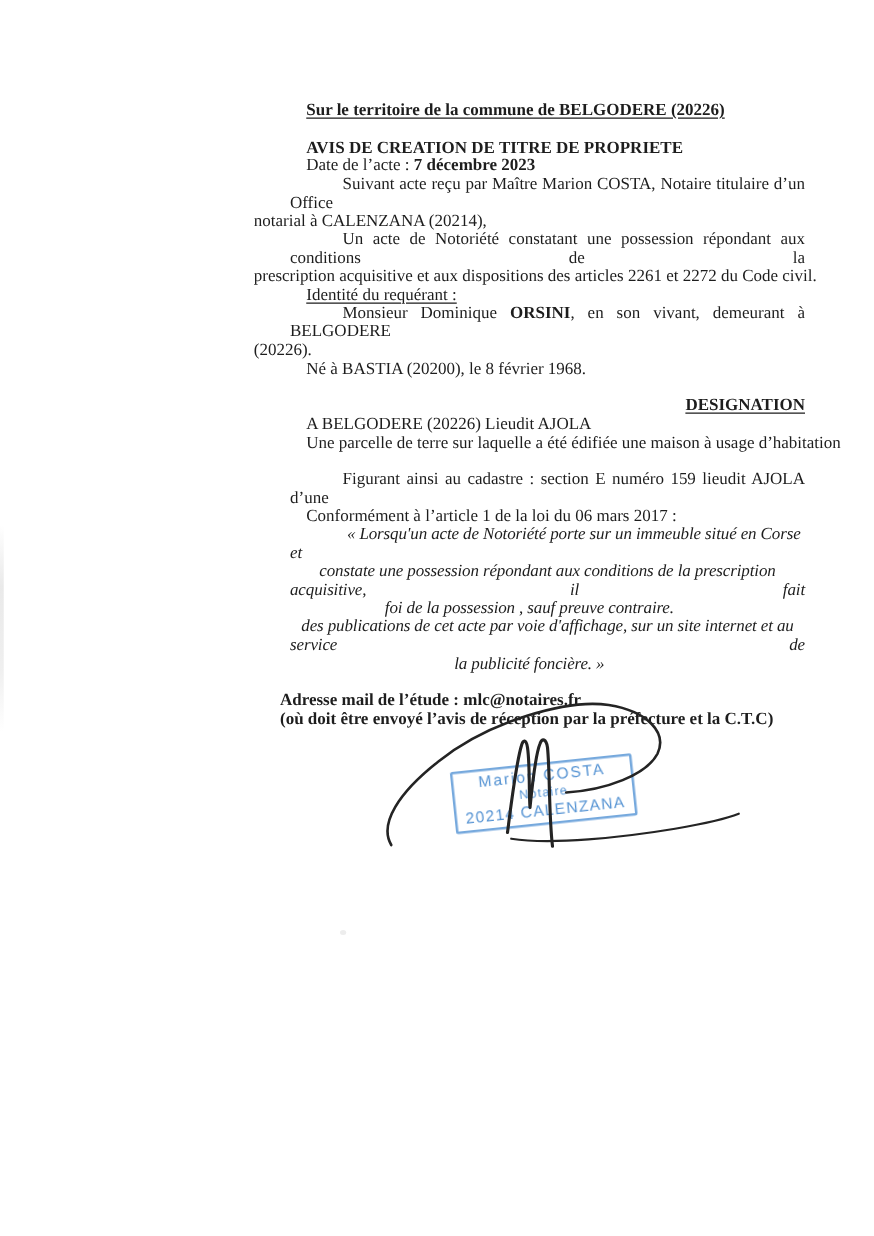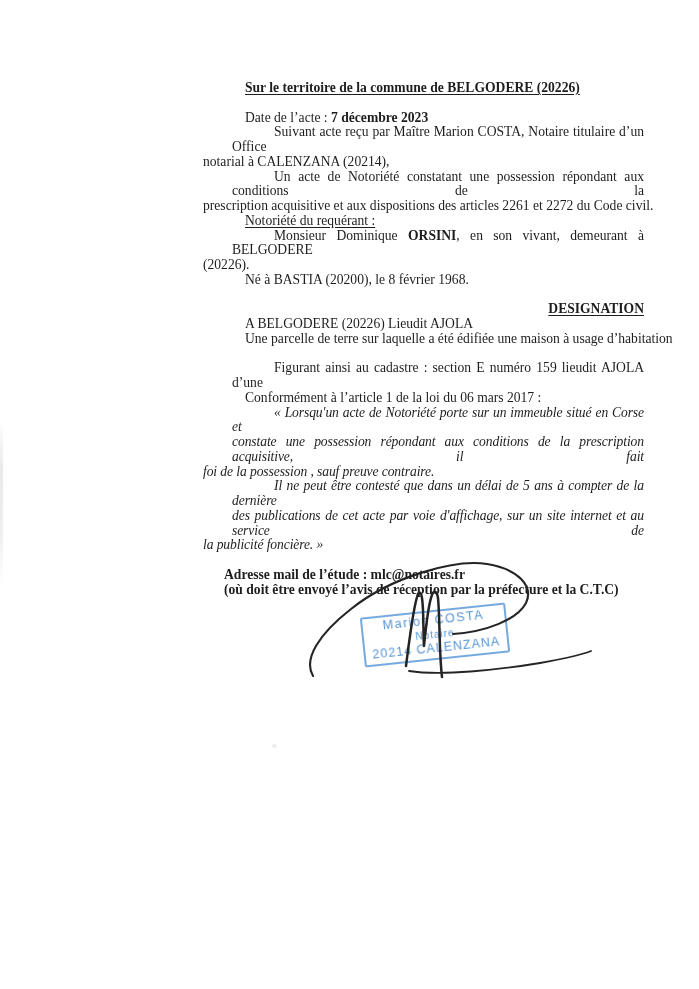--- a/index.html
+++ b/index.html
@@ -7,21 +7,21 @@
   .page{position:relative;width:699px;height:989px;background:#ffffff;
         font-family:"Liberation Serif", serif;color:#1d1d1d;}
   .content{position:absolute;left:203px;top:81px;width:441px;
            font-size:13.6px;line-height:14.75px;filter:blur(0.24px);}
   .ln{white-space:nowrap;}
   .sp{height:14.75px;}
   .ind{text-indent:42px;}
   .jf{white-space:normal;text-align:justify;text-align-last:justify;margin-left:29px;}
   .b{font-weight:bold;}
   .u{text-decoration:underline;text-underline-offset:2px;}
-  .it{font-style:italic;letter-spacing:-0.1px;}
+  .it{font-style:italic;letter-spacing:-0.1px;text-align:center;}
   .ctr{margin-left:42px;text-align:right;text-indent:0;}
   .lm{margin-left:21px;}
   
   .stamp{position:absolute;left:362px;top:610px;width:146px;height:50px;
          transform:rotate(-6deg);border:2px solid rgba(72,140,210,0.75);
          border-radius:2px;display:flex;flex-direction:column;justify-content:space-between;
          padding:2px 0 3px 0;box-sizing:border-box;text-align:center;
          font-family:"Liberation Sans", sans-serif;color:rgba(62,132,205,0.88);
          filter:blur(0.3px);z-index:1;}
   .stamp-name{font-size:12.5px;letter-spacing:1.5px;line-height:13px;}
@@ -37,40 +37,40 @@
       background:#ededed;border-radius:50%;}
 </style>
 </head>
 <body>
 
 <div class="page">
 
   <div class="content">
     <div class="ln ind b u">Sur le territoire de la commune de BELGODERE (20226)</div>
     <div class="ln sp"></div>
+    <div class="ln ind b">AVIS DE CREATION DE TITRE DE PROPRIETE</div>
     <div class="ln ind"><span>Date de l’acte : </span><span class="b">7 décembre 2023</span></div>
     <div class="ln ind jf">Suivant acte reçu par Maître Marion COSTA, Notaire titulaire d’un Office</div>
     <div class="ln">notarial à CALENZANA (20214),</div>
     <div class="ln ind jf">Un acte de Notoriété constatant une possession répondant aux conditions de la</div>
     <div class="ln">prescription acquisitive et aux dispositions des articles 2261 et 2272 du Code civil.</div>
-    <div class="ln ind u">Notoriété du requérant :</div>
+    <div class="ln ind u">Identité du requérant :</div>
     <div class="ln ind jf"><span>Monsieur Dominique </span><span class="b">ORSINI</span><span>, en son vivant, demeurant à BELGODERE</span></div>
     <div class="ln">(20226).</div>
     <div class="ln ind">Né à BASTIA (20200), le 8 février 1968.</div>
     <div class="ln sp"></div>
     <div class="ln ctr b u">DESIGNATION</div>
     <div class="ln ind">A BELGODERE (20226) Lieudit AJOLA</div>
     <div class="ln ind">Une parcelle de terre sur laquelle a été édifiée une maison à usage d’habitation</div>
     <div class="ln sp"></div>
     <div class="ln ind jf">Figurant ainsi au cadastre : section E numéro 159 lieudit AJOLA d’une</div>
     <div class="ln ind">Conformément à l’article 1 de la loi du 06 mars 2017 :</div>
     <div class="ln ind it jf">«  Lorsqu'un acte de Notoriété porte sur un immeuble situé en Corse et</div>
     <div class="ln it jf">constate une possession répondant aux conditions de la prescription acquisitive, il fait</div>
     <div class="ln it">foi de la possession , sauf preuve contraire.</div>
-    <div class="ln ind it jf">Il ne peut être contesté que dans un délai de 5 ans à compter de la dernière</div>
     <div class="ln it jf">des publications de cet acte par voie d'affichage, sur un site internet et au service de</div>
     <div class="ln it">la publicité foncière. »</div>
     <div class="ln sp"></div>
     <div class="ln b lm">Adresse mail de l’étude : mlc@notaires.fr</div>
     <div class="ln b lm">(où doit être envoyé l’avis de réception par la préfecture et la C.T.C)</div>
   </div>
 
   <div class="stamp">
     <div class="stamp-name">Marion COSTA</div>
     <div class="stamp-title">Notaire</div>

